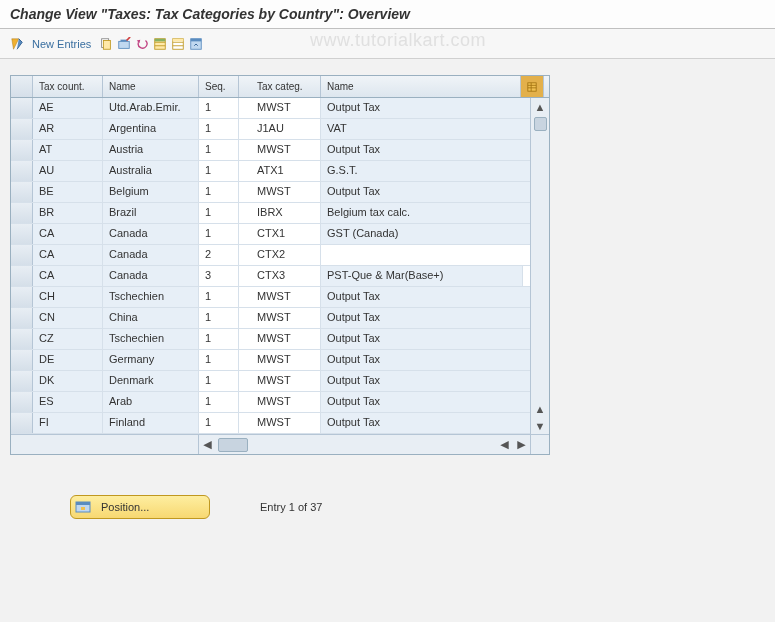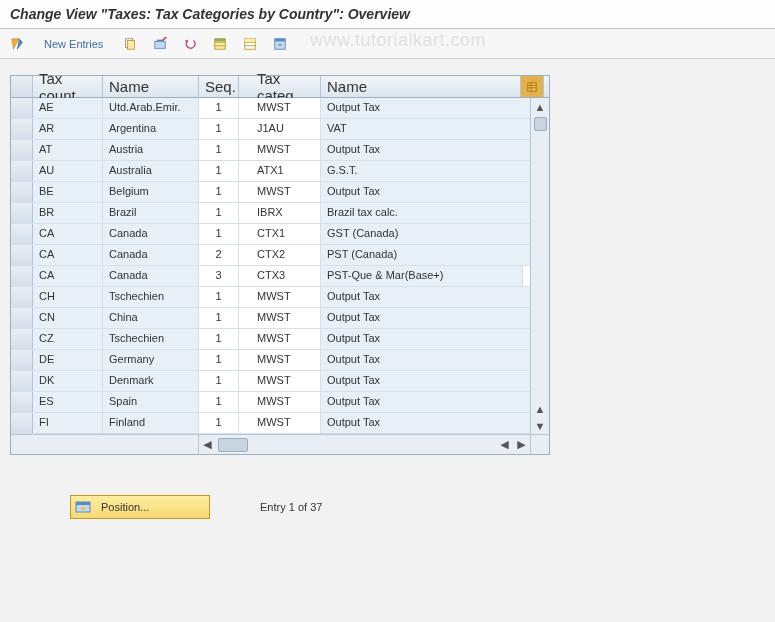--- a/index.html
+++ b/index.html
@@ -18,21 +18,21 @@
     border-bottom: 1px solid #c0c0c0;
     padding: 6px 10px;
     font-size: 14px;
     font-weight: bold;
     font-style: italic;
     color: #333;
   }
   .toolbar {
     display: flex;
     align-items: center;
-    gap: 12px;
+    gap: 0;
     padding: 4px 8px;
     background: #f7f7f7;
     border-bottom: 1px solid #d0d0d0;
     height: 30px;
   }
   .tb-icon {
     width: 18px;
     height: 18px;
     display: flex;
     align-items: center;
@@ -67,30 +67,30 @@
   }
   .grid-header-row {
     display: flex;
     background: linear-gradient(#f0f4f8, #dde6ee);
     border-bottom: 1px solid #9ab0c0;
     height: 22px;
   }
   .grid-header-cell {
     border-right: 1px solid #b5c5d5;
     padding: 4px 6px;
-    font-size: 15px;
+    font-size: 10px;
     color: #333;
     display: flex;
     align-items: center;
     cursor: pointer;
   }
   .col-sel { width: 22px; background: linear-gradient(#e8eef4, #d5dfe9); }
   .col-country { width: 70px; }
   .col-name1 { width: 96px; }
-  .col-seq { width: 40px; text-align: center; }
+  .col-seq { width: 40px; }
   .col-categ { width: 70px; margin-left: 12px; }
   .col-name2 { width: 200px; }
   .col-config { width: 23px; background: #e3b04b; display:flex; align-items:center; justify-content:center;}
   .grid-body {
     display: block;
   }
   .grid-row {
     display: flex;
     height: 21px;
     border-bottom: 1px solid #d6e0ea;
@@ -151,21 +151,21 @@
     align-items:center;
     gap:50px;
     padding: 40px 60px;
   }
   .btn {
     display:flex;
     align-items:center;
     gap:10px;
     background:linear-gradient(#feeea0,#f7d872);
     border:1px solid #c09820;
-    border-radius:0;
+    border-radius:6px;
     height:24px;
     padding:0 10px 0 4px;
     min-width:140px;
     cursor:pointer;
     font-size:11px;
   }
   .btn .icon {
     width:16px;height:16px;display:flex;align-items:center;justify-content:center;
   }
   .entry-text {
@@ -292,37 +292,36 @@
           <div class="cell editable col-seq">1</div>
           <div class="cell editable col-categ">MWST</div>
           <div class="cell col-name2" style="width:219px">Output Tax</div>
         </div>
         <div class="grid-row">
           <div class="row-sel"></div>
           <div class="cell col-country">BR</div>
           <div class="cell col-name1">Brazil</div>
           <div class="cell editable col-seq">1</div>
           <div class="cell editable col-categ">IBRX</div>
-          <div class="cell col-name2" style="width:219px">Brazil tax calc.</div>
+          <div class="cell col-name2" style="width:219px">Belgium tax calc.</div>
         </div>
         <div class="grid-row">
           <div class="row-sel"></div>
           <div class="cell col-country">CA</div>
           <div class="cell col-name1">Canada</div>
           <div class="cell editable col-seq">1</div>
           <div class="cell editable col-categ">CTX1</div>
           <div class="cell col-name2" style="width:219px">GST (Canada)</div>
         </div>
         <div class="grid-row">
           <div class="row-sel"></div>
           <div class="cell col-country">CA</div>
           <div class="cell col-name1">Canada</div>
           <div class="cell editable col-seq">2</div>
           <div class="cell editable col-categ">CTX2</div>
-          <div class="cell col-name2" style="width:219px">PST (Canada)</div>
         </div>
         <div class="grid-row">
           <div class="row-sel"></div>
           <div class="cell col-country">CA</div>
           <div class="cell col-name1">Canada</div>
           <div class="cell editable col-seq">3</div>
           <div class="cell editable col-categ">CTX3</div>
           <div class="cell col-name2" style="width:202px">PST-Que &amp; Mar(Base+)</div>
         </div>
         <div class="grid-row">
@@ -361,21 +360,21 @@
           <div class="row-sel"></div>
           <div class="cell col-country">DK</div>
           <div class="cell col-name1">Denmark</div>
           <div class="cell editable col-seq">1</div>
           <div class="cell editable col-categ">MWST</div>
           <div class="cell col-name2" style="width:219px">Output Tax</div>
         </div>
         <div class="grid-row">
           <div class="row-sel"></div>
           <div class="cell col-country">ES</div>
-          <div class="cell col-name1">Spain</div>
+          <div class="cell col-name1">Arab</div>
           <div class="cell editable col-seq">1</div>
           <div class="cell editable col-categ">MWST</div>
           <div class="cell col-name2" style="width:219px">Output Tax</div>
         </div>
         <div class="grid-row">
           <div class="row-sel"></div>
           <div class="cell col-country">FI</div>
           <div class="cell col-name1">Finland</div>
           <div class="cell editable col-seq">1</div>
           <div class="cell editable col-categ">MWST</div>

